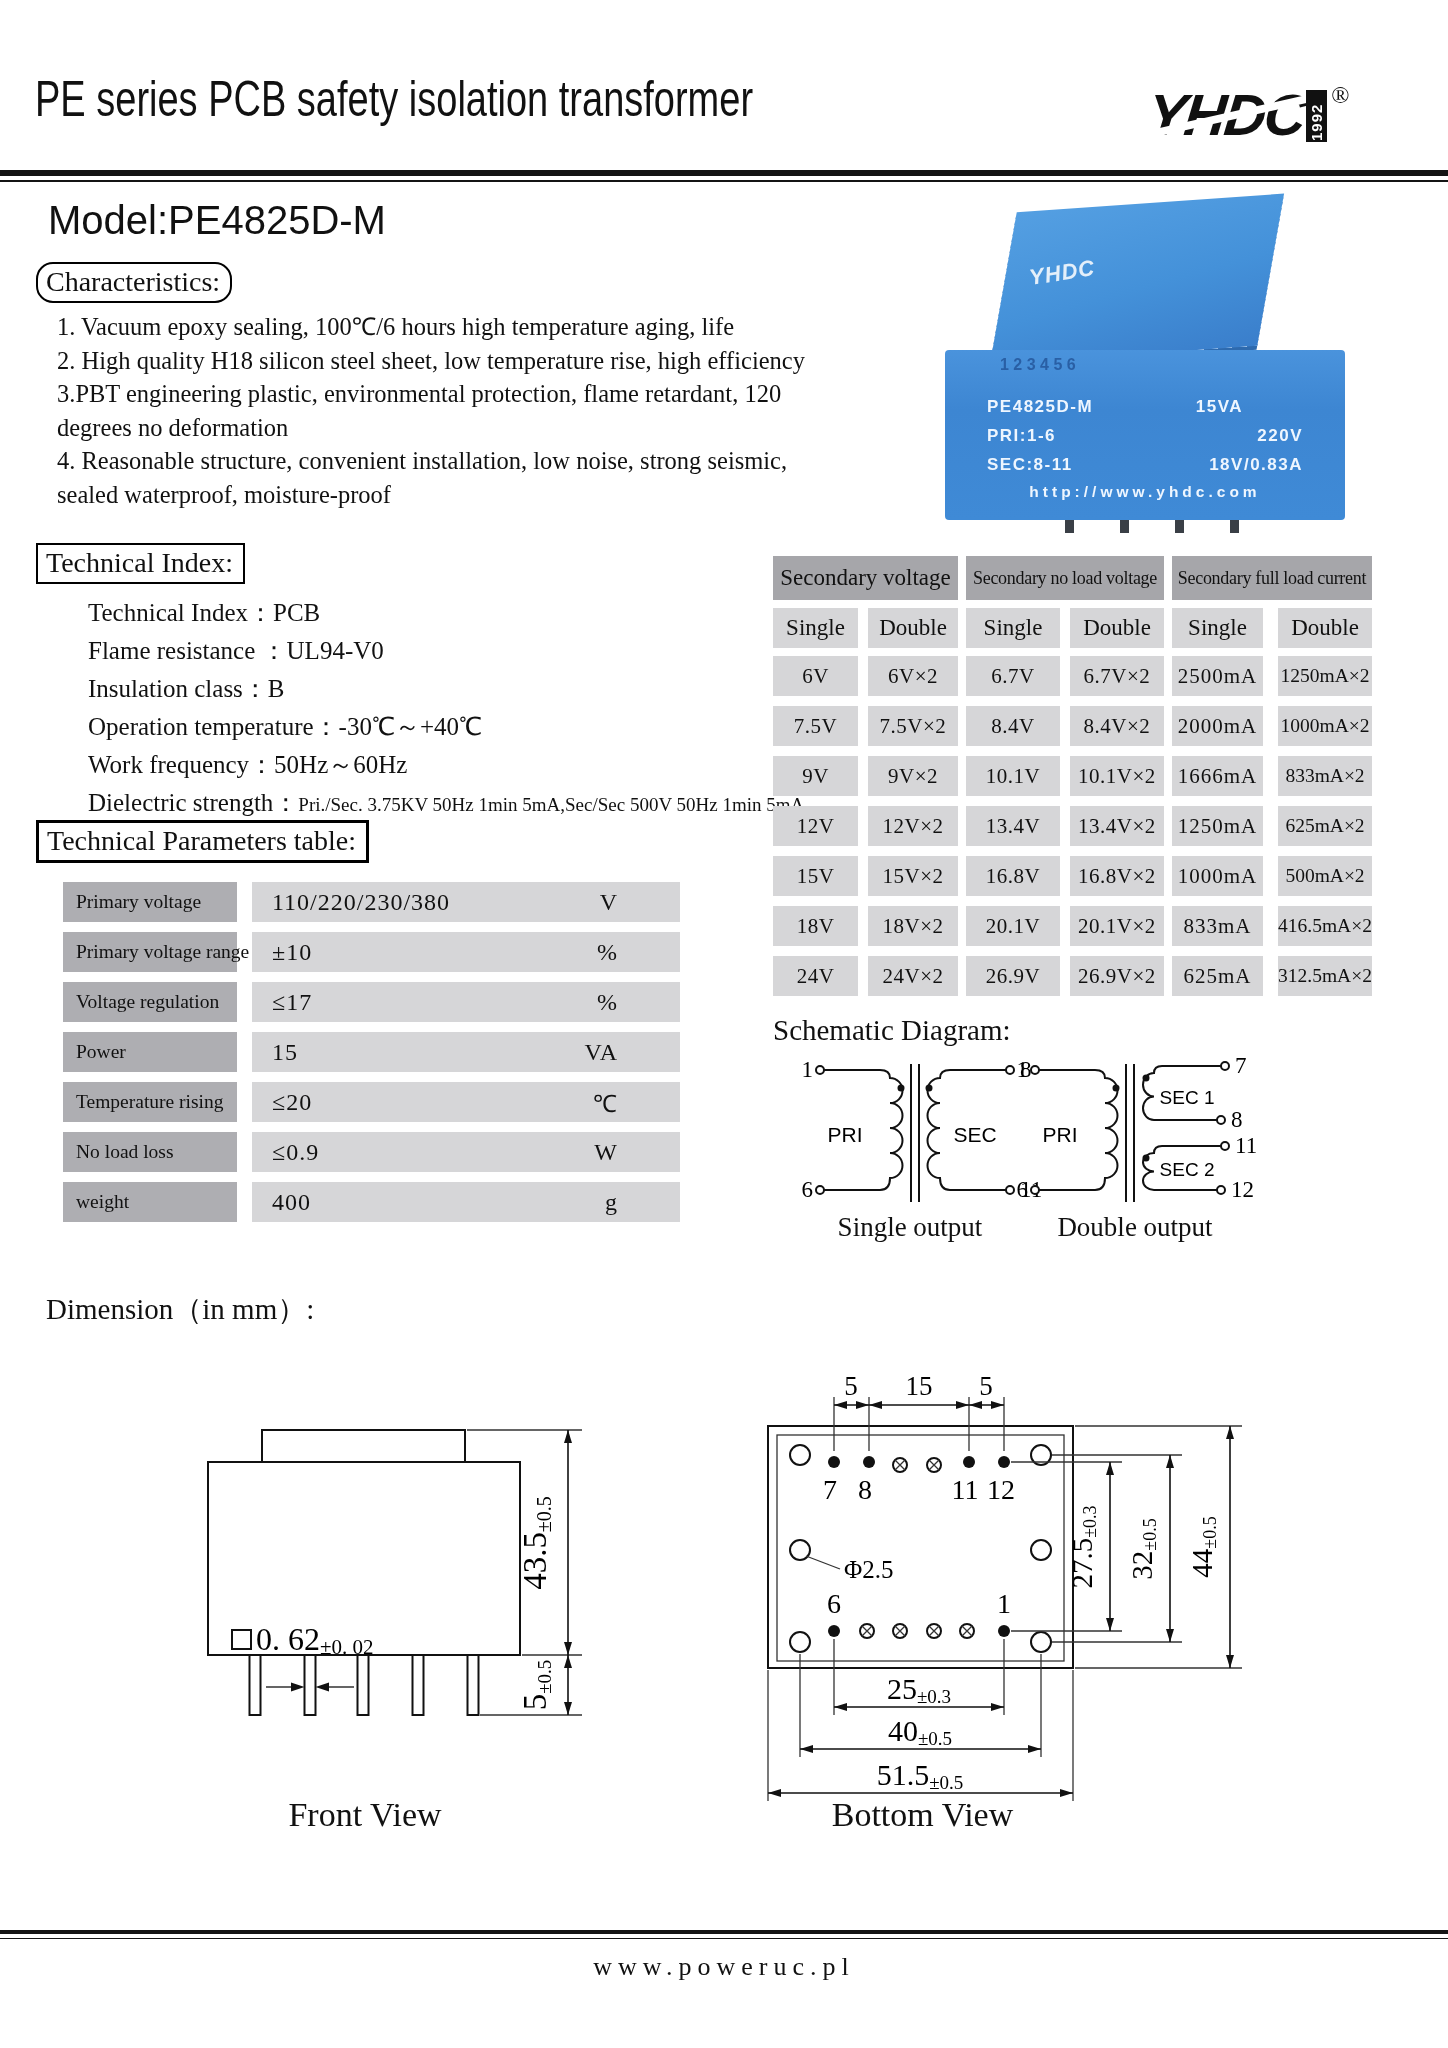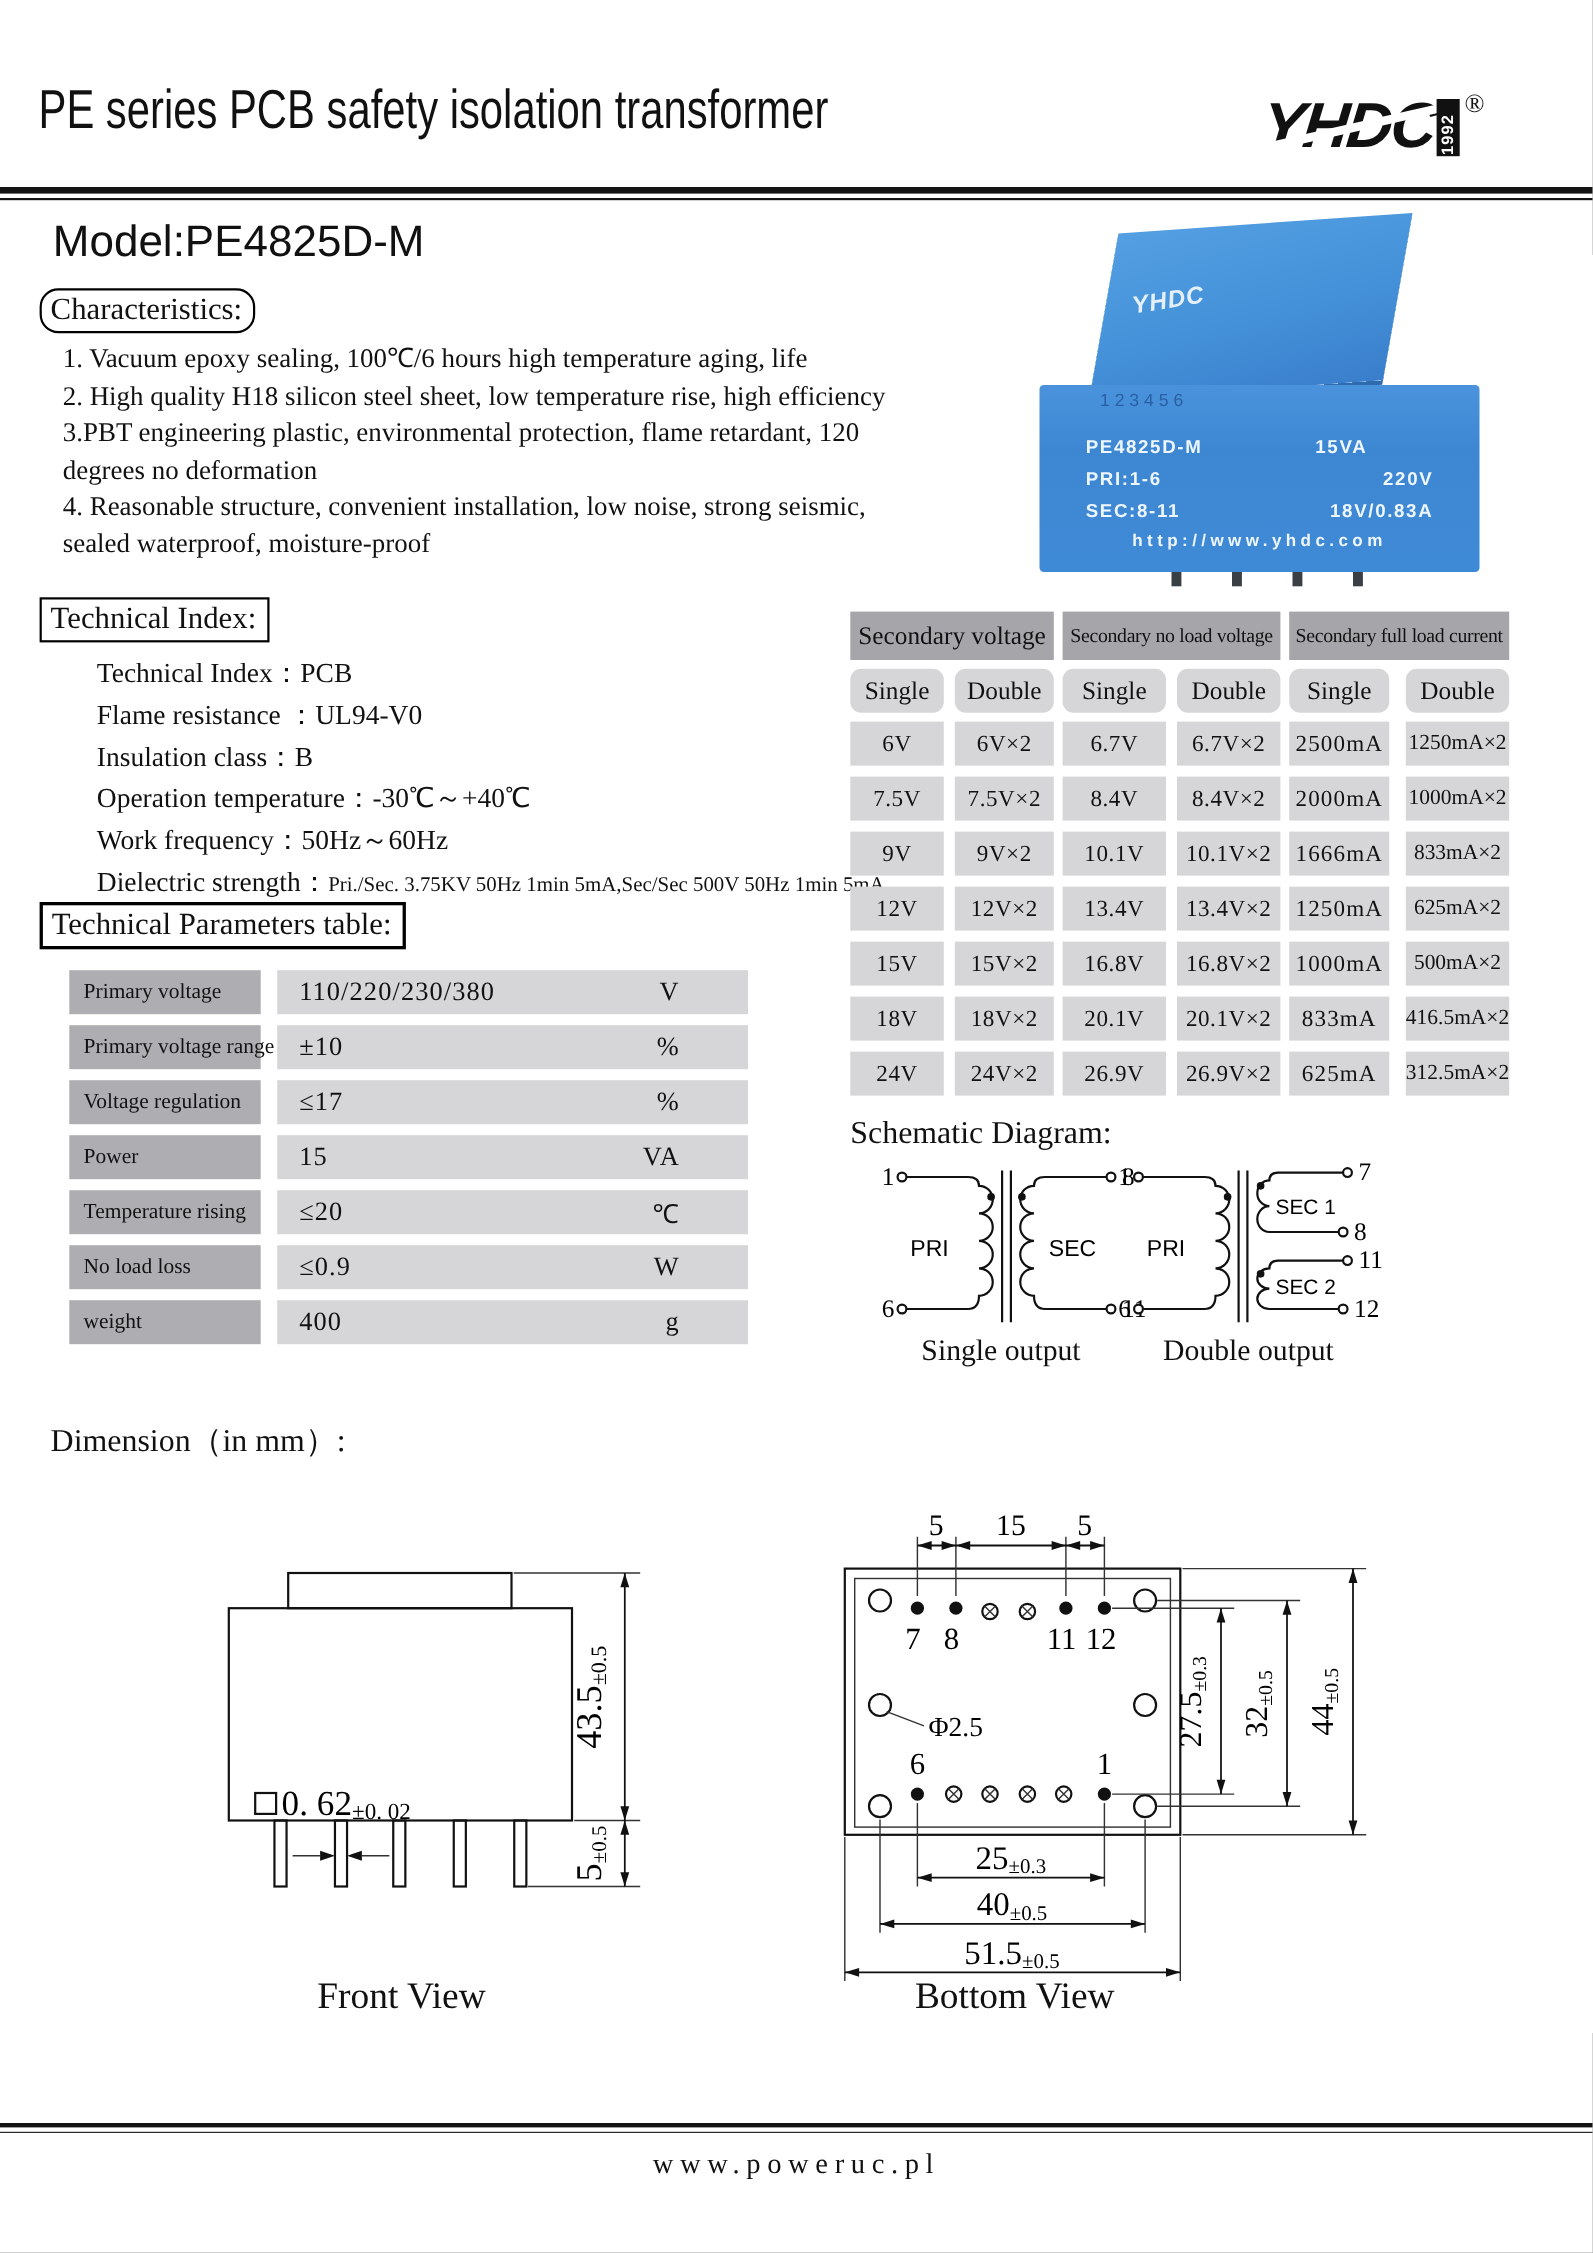--- a/index.html
+++ b/index.html
@@ -46,39 +46,39 @@
   .sg2{width:198px;margin-left:8px;font-size:18px;letter-spacing:-.3px;}
   .sg3{width:200px;margin-left:8px;font-size:18px;letter-spacing:-.3px;}
   .sc{background:#d6d6d8;height:40px;display:flex;align-items:center;justify-content:center;
       font-size:21px;letter-spacing:.5px;white-space:nowrap;}
   .sc1{width:85px;}
   .sc2{width:90px;margin-left:10px;}
   .sc3{width:94px;margin-left:8px;}
   .sc4{width:94px;margin-left:10px;}
   .sc5{width:91px;margin-left:8px;letter-spacing:1px;}
   .sc6{width:94px;margin-left:15px;font-size:19.5px;letter-spacing:0;}
-  .sub .sc{font-size:23px;letter-spacing:0;border-radius:10px;}
+  .sub .sc{font-size:23px;letter-spacing:0;}
 
   .plain-head{font-size:29px;white-space:nowrap;}
   .caption{font-size:34px;text-align:center;white-space:nowrap;}
   .sch-caption{font-size:27px;text-align:center;white-space:nowrap;}
 
   
   .photo{width:420px;height:330px;}
   .p-cap{position:absolute;left:58px;top:2px;width:268px;height:150px;
          background:linear-gradient(168deg,#549fe2 0%,#4491d9 55%,#3a7ecb 100%);
          transform:rotate(-4deg) skewX(-14deg);box-shadow:0 4px 0 #2e6aae;}
   .p-cap-brand{position:absolute;left:84px;top:58px;color:rgba(255,255,255,.85);
          font-family:"Liberation Sans",sans-serif;font-style:italic;font-weight:700;
          font-size:22px;letter-spacing:1px;transform:rotate(-9deg);}
   .p-body{position:absolute;left:0;top:148px;width:400px;height:170px;border-radius:4px;
          background:linear-gradient(180deg,#4a93dc 0%,#3d86d2 35%,#3f8ad6 100%);}
   .p-pins-embossed{position:absolute;left:55px;top:6px;width:300px;display:flex;
          justify-content:space-between;color:rgba(22,64,130,.6);
-         font-family:"Liberation Sans",sans-serif;font-weight:400;font-size:16px;}
+         font-family:"Liberation Sans",sans-serif;font-weight:700;font-size:16px;}
   .p-lines{position:absolute;left:0;top:42px;width:100%;color:#eef6ff;
          font-family:"Liberation Sans",sans-serif;font-weight:700;font-size:17px;letter-spacing:1.5px;}
   .p-line{display:flex;justify-content:space-between;padding:0 42px;height:29px;align-items:center;}
   .p-url{text-align:center;letter-spacing:4px;font-size:15.5px;margin-top:4px;}
   .p-pin{position:absolute;top:318px;width:9px;height:13px;background:#3a3f46;}
 
   .footer-rule-a{left:0;top:1930px;width:1448px;border-top:4px solid #141414;}
   .footer-rule-b{left:0;top:1938px;width:1448px;border-top:1px solid #141414;}
   .site{left:0;top:1952px;width:1448px;text-align:center;font-size:26px;letter-spacing:6px;}
 

